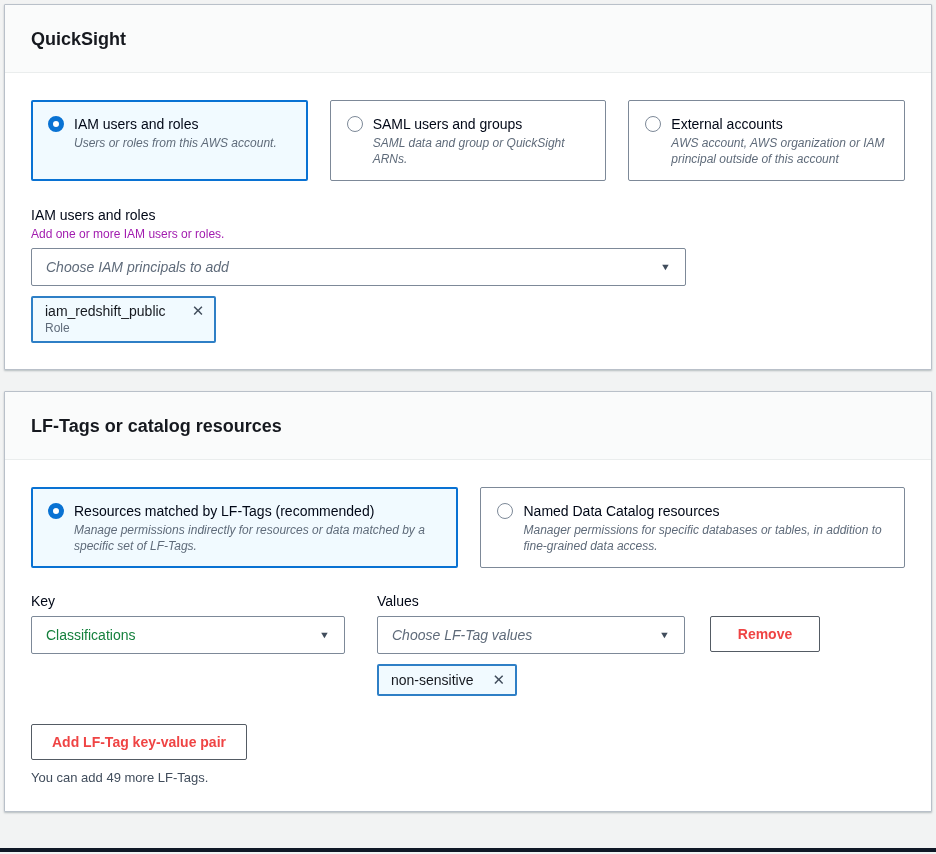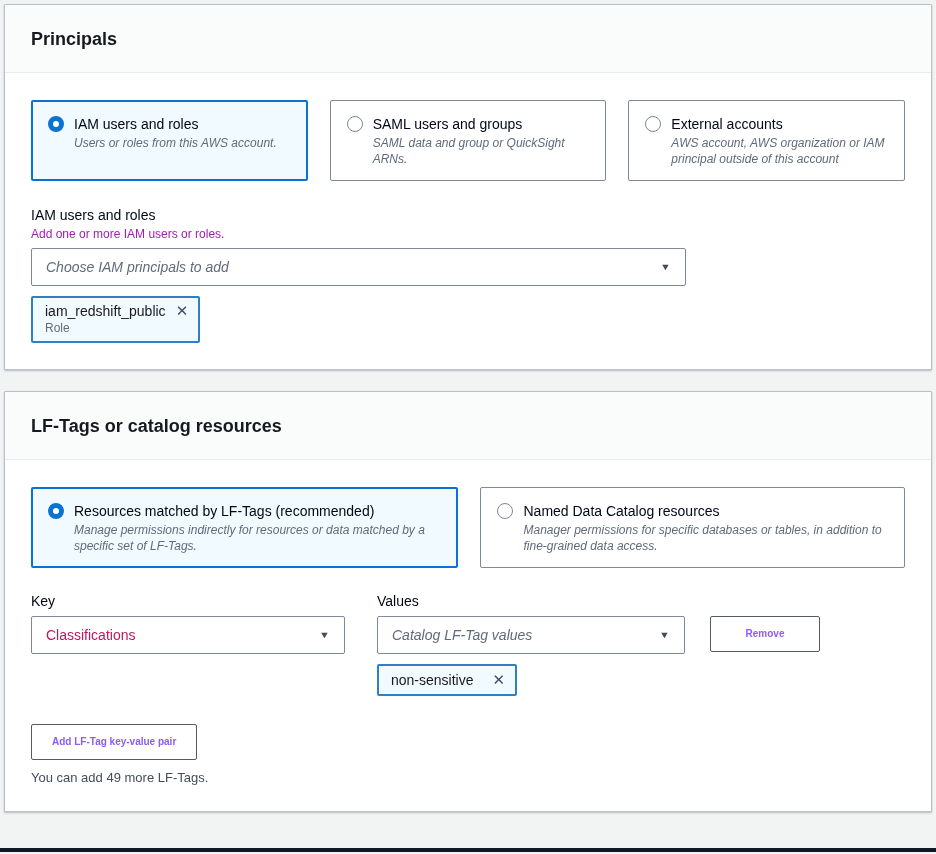--- a/index.html
+++ b/index.html
@@ -70,37 +70,37 @@
     margin-top: 7px;
     height: 38px;
     border: 1px solid #7d8998;
     border-radius: 2px;
     background: #ffffff;
     display: flex; align-items: center; justify-content: space-between;
     padding: 0 14px;
     cursor: pointer;
   }
   .select .placeholder { font-size: 14px; font-style: italic; color: #5f6b7a; }
-  .select .value { font-size: 14px; color: #be185d; }
+  .select .value { font-size: 14px; color: #15803d; }
   .caret { font-size: 11px; color: #414d5c; transform: scaleY(0.85); }
 
   .principals-field { margin-top: 26px; }
   .principals-select { width: 655px; }
 
   
   .token {
     display: inline-flex;
     flex-direction: column;
     border: 2px solid #2e7fc6;
     border-radius: 2px;
     background: #f1faff;
     padding: 5px 10px 6px 12px;
     margin-top: 10px;
   }
-  .token-line { display: flex; align-items: center; gap: 10px; }
+  .token-line { display: flex; align-items: center; gap: 26px; }
   .token-label { font-size: 14px; color: #16191f; }
   .dismiss {
     font-size: 15px; color: #414d5c; cursor: pointer;
     line-height: 16px;
   }
   .token-type { font-size: 12px; color: #5f6b7a; margin-top: 2px; }
   .token.single { flex-direction: row; align-items: center; padding: 6px 10px 6px 12px; }
   .token.single .token-line { gap: 19px; }
 
   
@@ -108,22 +108,22 @@
   .kv-col-key { width: 314px; margin-right: 32px; }
   .kv-col-values { width: 308px; margin-right: 25px; }
   .kv-col-remove { padding-top: 23px; }
 
   
   .btn {
     display: inline-block;
     border: 1px solid #545b64;
     border-radius: 2px;
     background: #ffffff;
-    color: #8b5cf6;
-    font-size: 10px; font-weight: 700;
+    color: #ef4444;
+    font-size: 14px; font-weight: 700;
     font-family: "Liberation Sans", sans-serif;
     padding: 8px 20px;
     cursor: pointer;
     line-height: 18px;
   }
   .btn-remove { width: 110px; text-align: center; padding: 8px 0; }
   .add-row { margin-top: 28px; }
   .note { margin-top: 10px; font-size: 13px; color: #414d5c; }
 
   
@@ -134,21 +134,21 @@
     background: #101826;
   }
 </style>
 </head>
 <body>
 
 <div class="page">
 
   <section class="panel">
     <div class="panel-header">
-      <h2 class="panel-title">Principals</h2>
+      <h2 class="panel-title">QuickSight</h2>
     </div>
     <div class="panel-body">
 
       <div class="tiles tiles-principals">
         <div class="tile selected">
           <div class="tile-head">
             <span class="radio checked"></span>
             <span class="tile-title">IAM users and roles</span>
           </div>
           <div class="tile-desc">Users or roles from this AWS account.</div>
@@ -215,21 +215,21 @@
         <div class="kv-col-key">
           <div class="field-label">Key</div>
           <div class="select">
             <span class="value">Classifications</span>
             <span class="caret">▼</span>
           </div>
         </div>
         <div class="kv-col-values">
           <div class="field-label">Values</div>
           <div class="select">
-            <span class="placeholder">Catalog LF-Tag values</span>
+            <span class="placeholder">Choose LF-Tag values</span>
             <span class="caret">▼</span>
           </div>
           <div class="token single">
             <div class="token-line">
               <span class="token-label">non-sensitive</span>
               <span class="dismiss">✕</span>
             </div>
           </div>
         </div>
         <div class="kv-col-remove">

